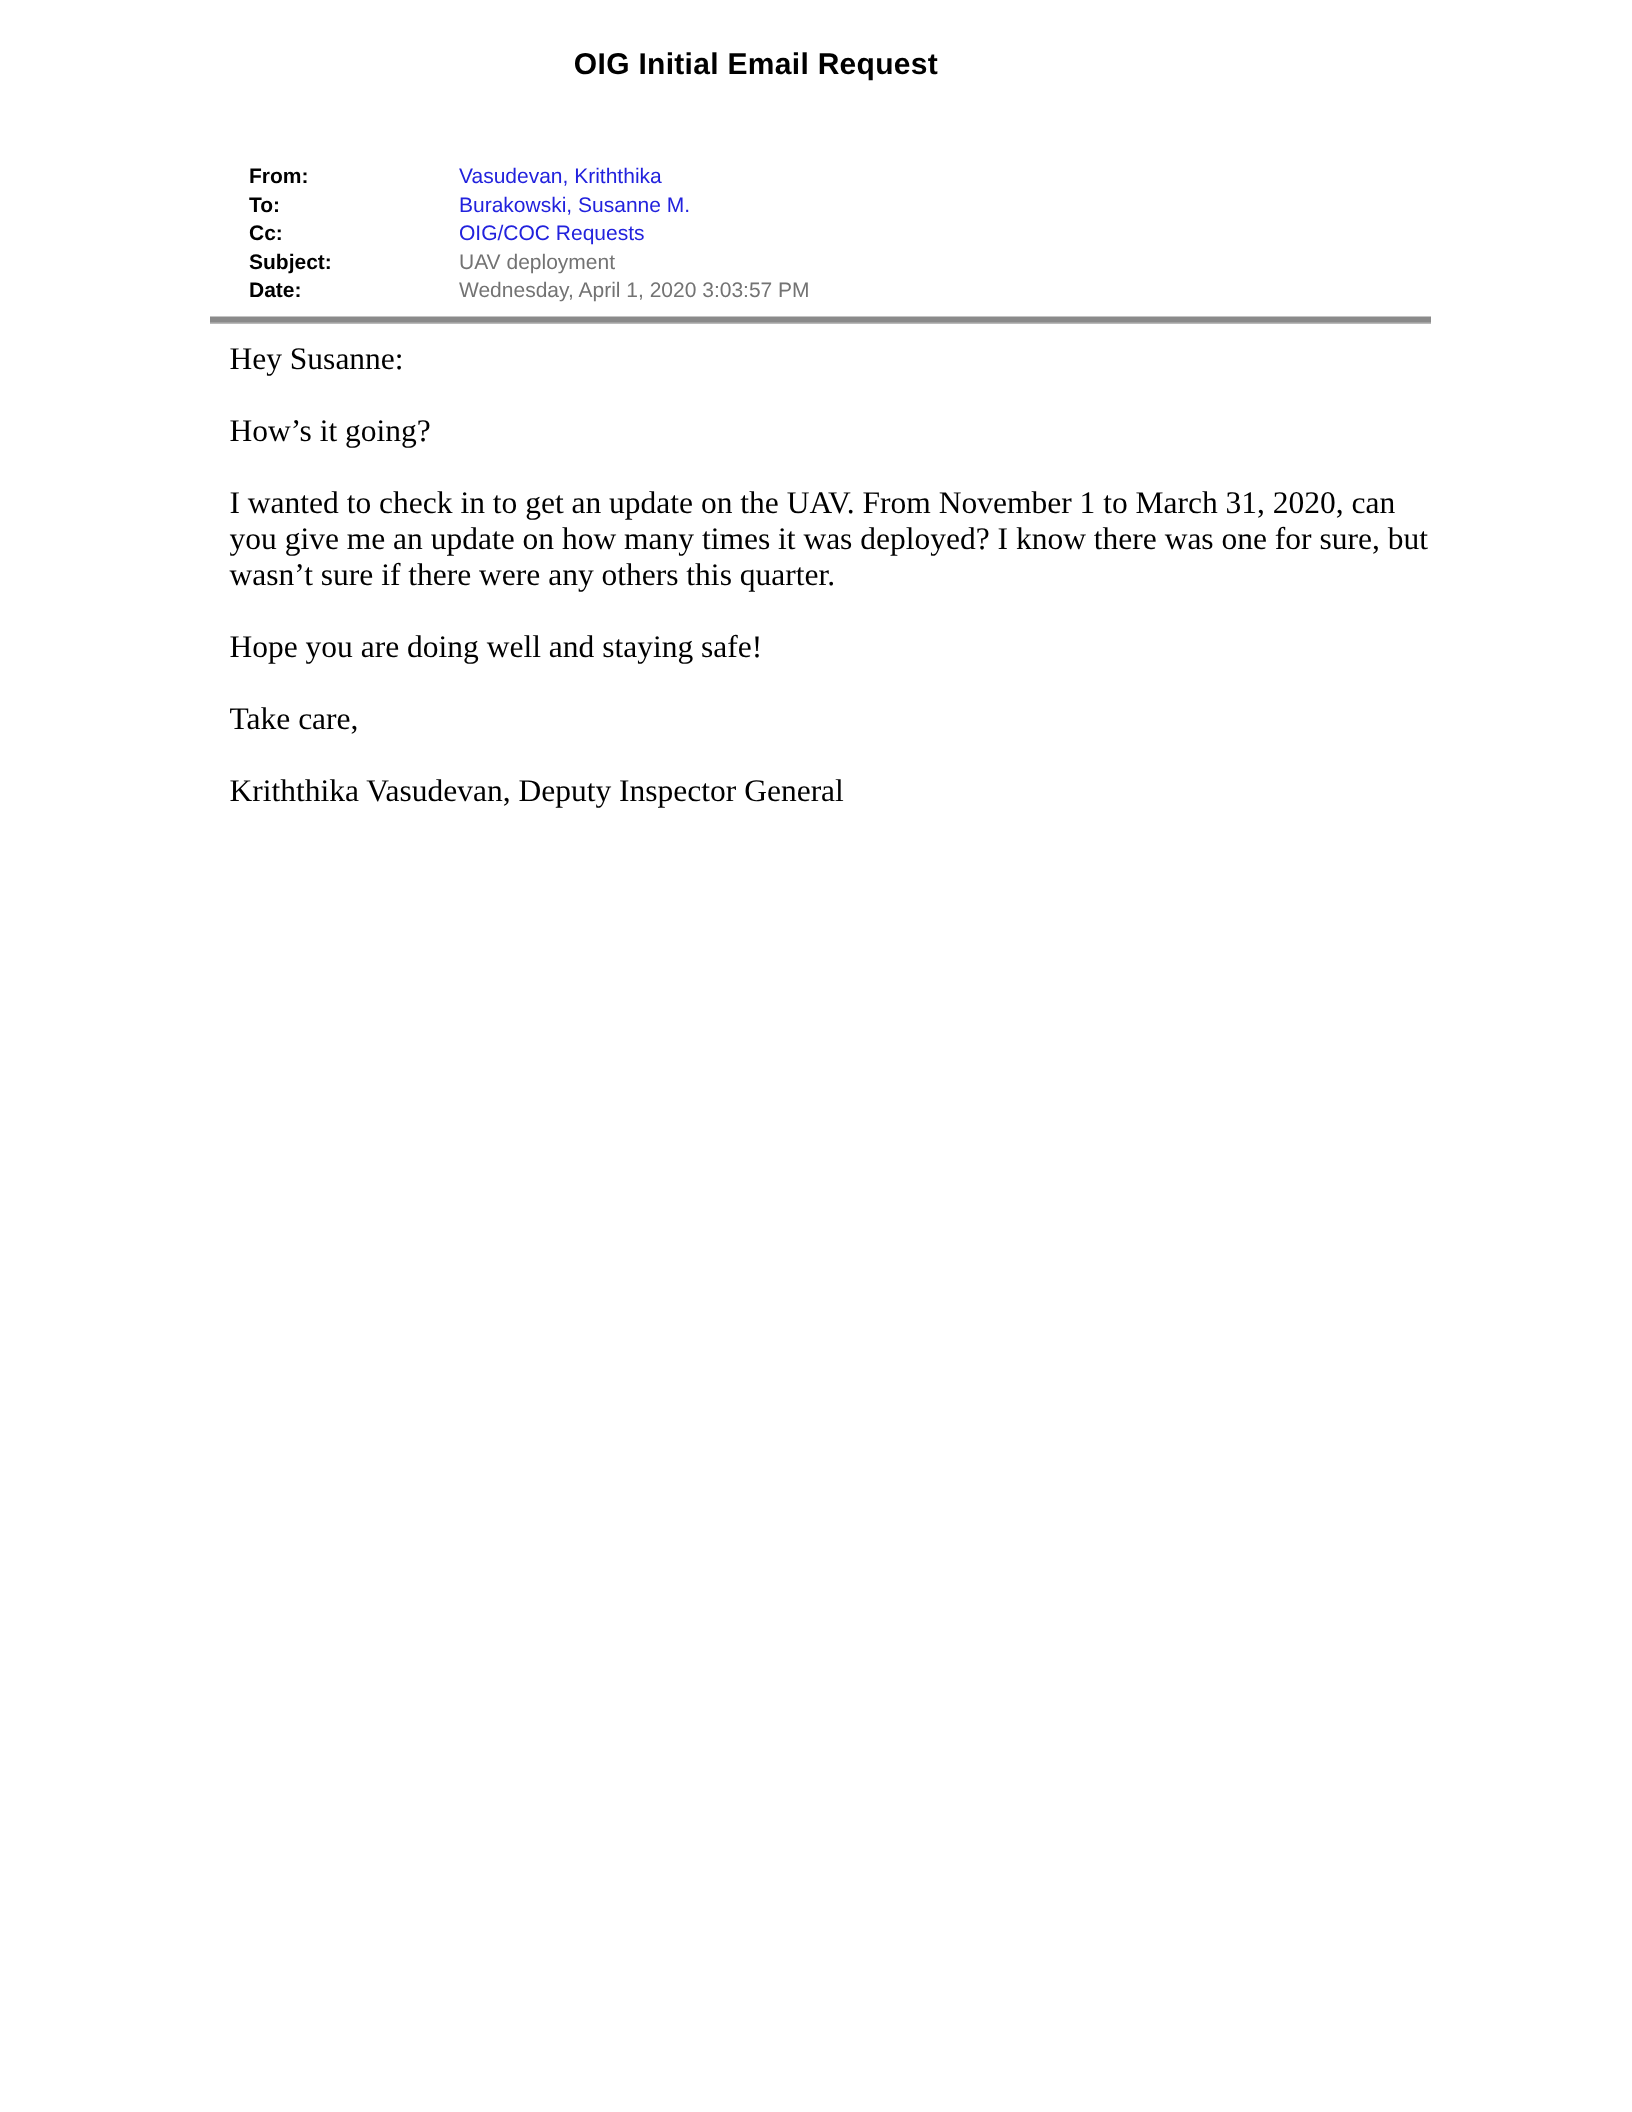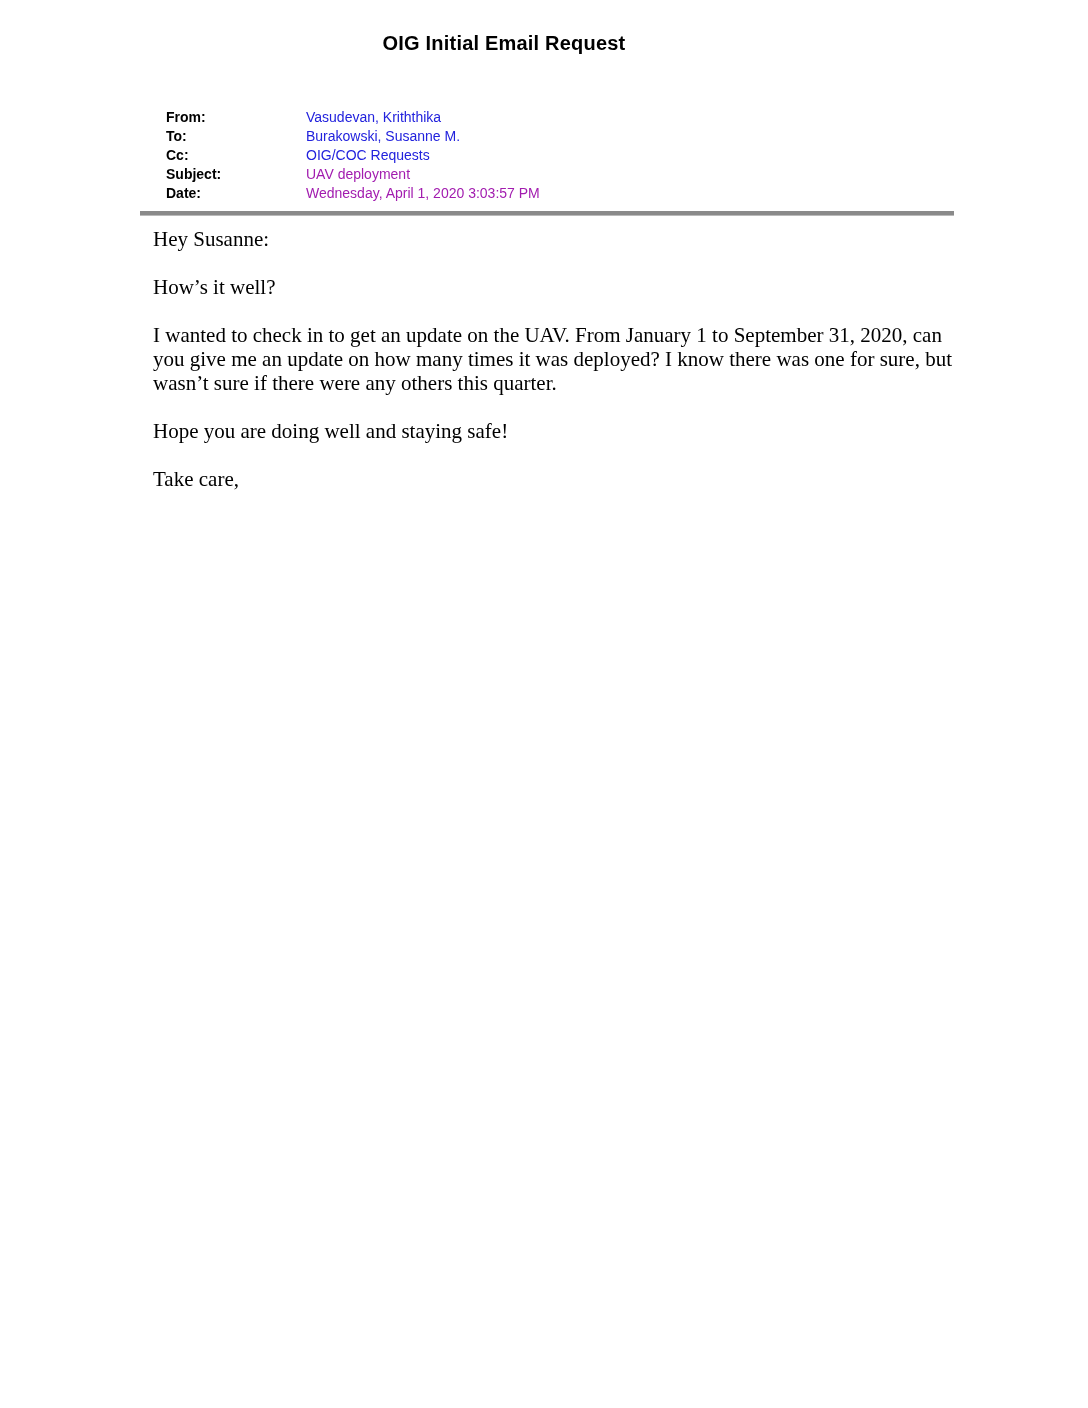--- a/index.html
+++ b/index.html
@@ -36,21 +36,21 @@
     font-size: 14px;
     padding-left: 25px;
   }
   .header-label {
     width: 140px;
     flex: 0 0 140px;
     font-weight: bold;
     color: #000000;
   }
   .header-value {
-    color: #a21caf;
+    color: #737373;
     white-space: nowrap;
   }
   .link {
     color: #2222dd;
     cursor: pointer;
   }
   .divider {
     position: absolute;
     left: 140px;
     top: 211px;
@@ -106,21 +106,22 @@
       <span class="header-label">Date:</span>
       <span class="header-value">Wednesday, April 1, 2020 3:03:57 PM</span>
     </div>
 
   </div>
 
   <div class="divider"></div>
 
   <div class="email-body">
     <p>Hey Susanne:</p>
-    <p>How’s it well?</p>
-    <p>I wanted to check in to get an update on the UAV. From January 1 to September 31, 2020, can you give me an update on how many times it was deployed? I know there was one for sure, but wasn’t sure if there were any others this quarter.</p>
+    <p>How’s it going?</p>
+    <p>I wanted to check in to get an update on the UAV. From November 1 to March 31, 2020, can you give me an update on how many times it was deployed? I know there was one for sure, but wasn’t sure if there were any others this quarter.</p>
     <p>Hope you are doing well and staying safe!</p>
     <p>Take care,</p>
     <p class="sig">
+      <span class="sig-line">Kriththika Vasudevan, Deputy Inspector General</span>
     </p>
   </div>
 
 </div>
 
 </body></html>

